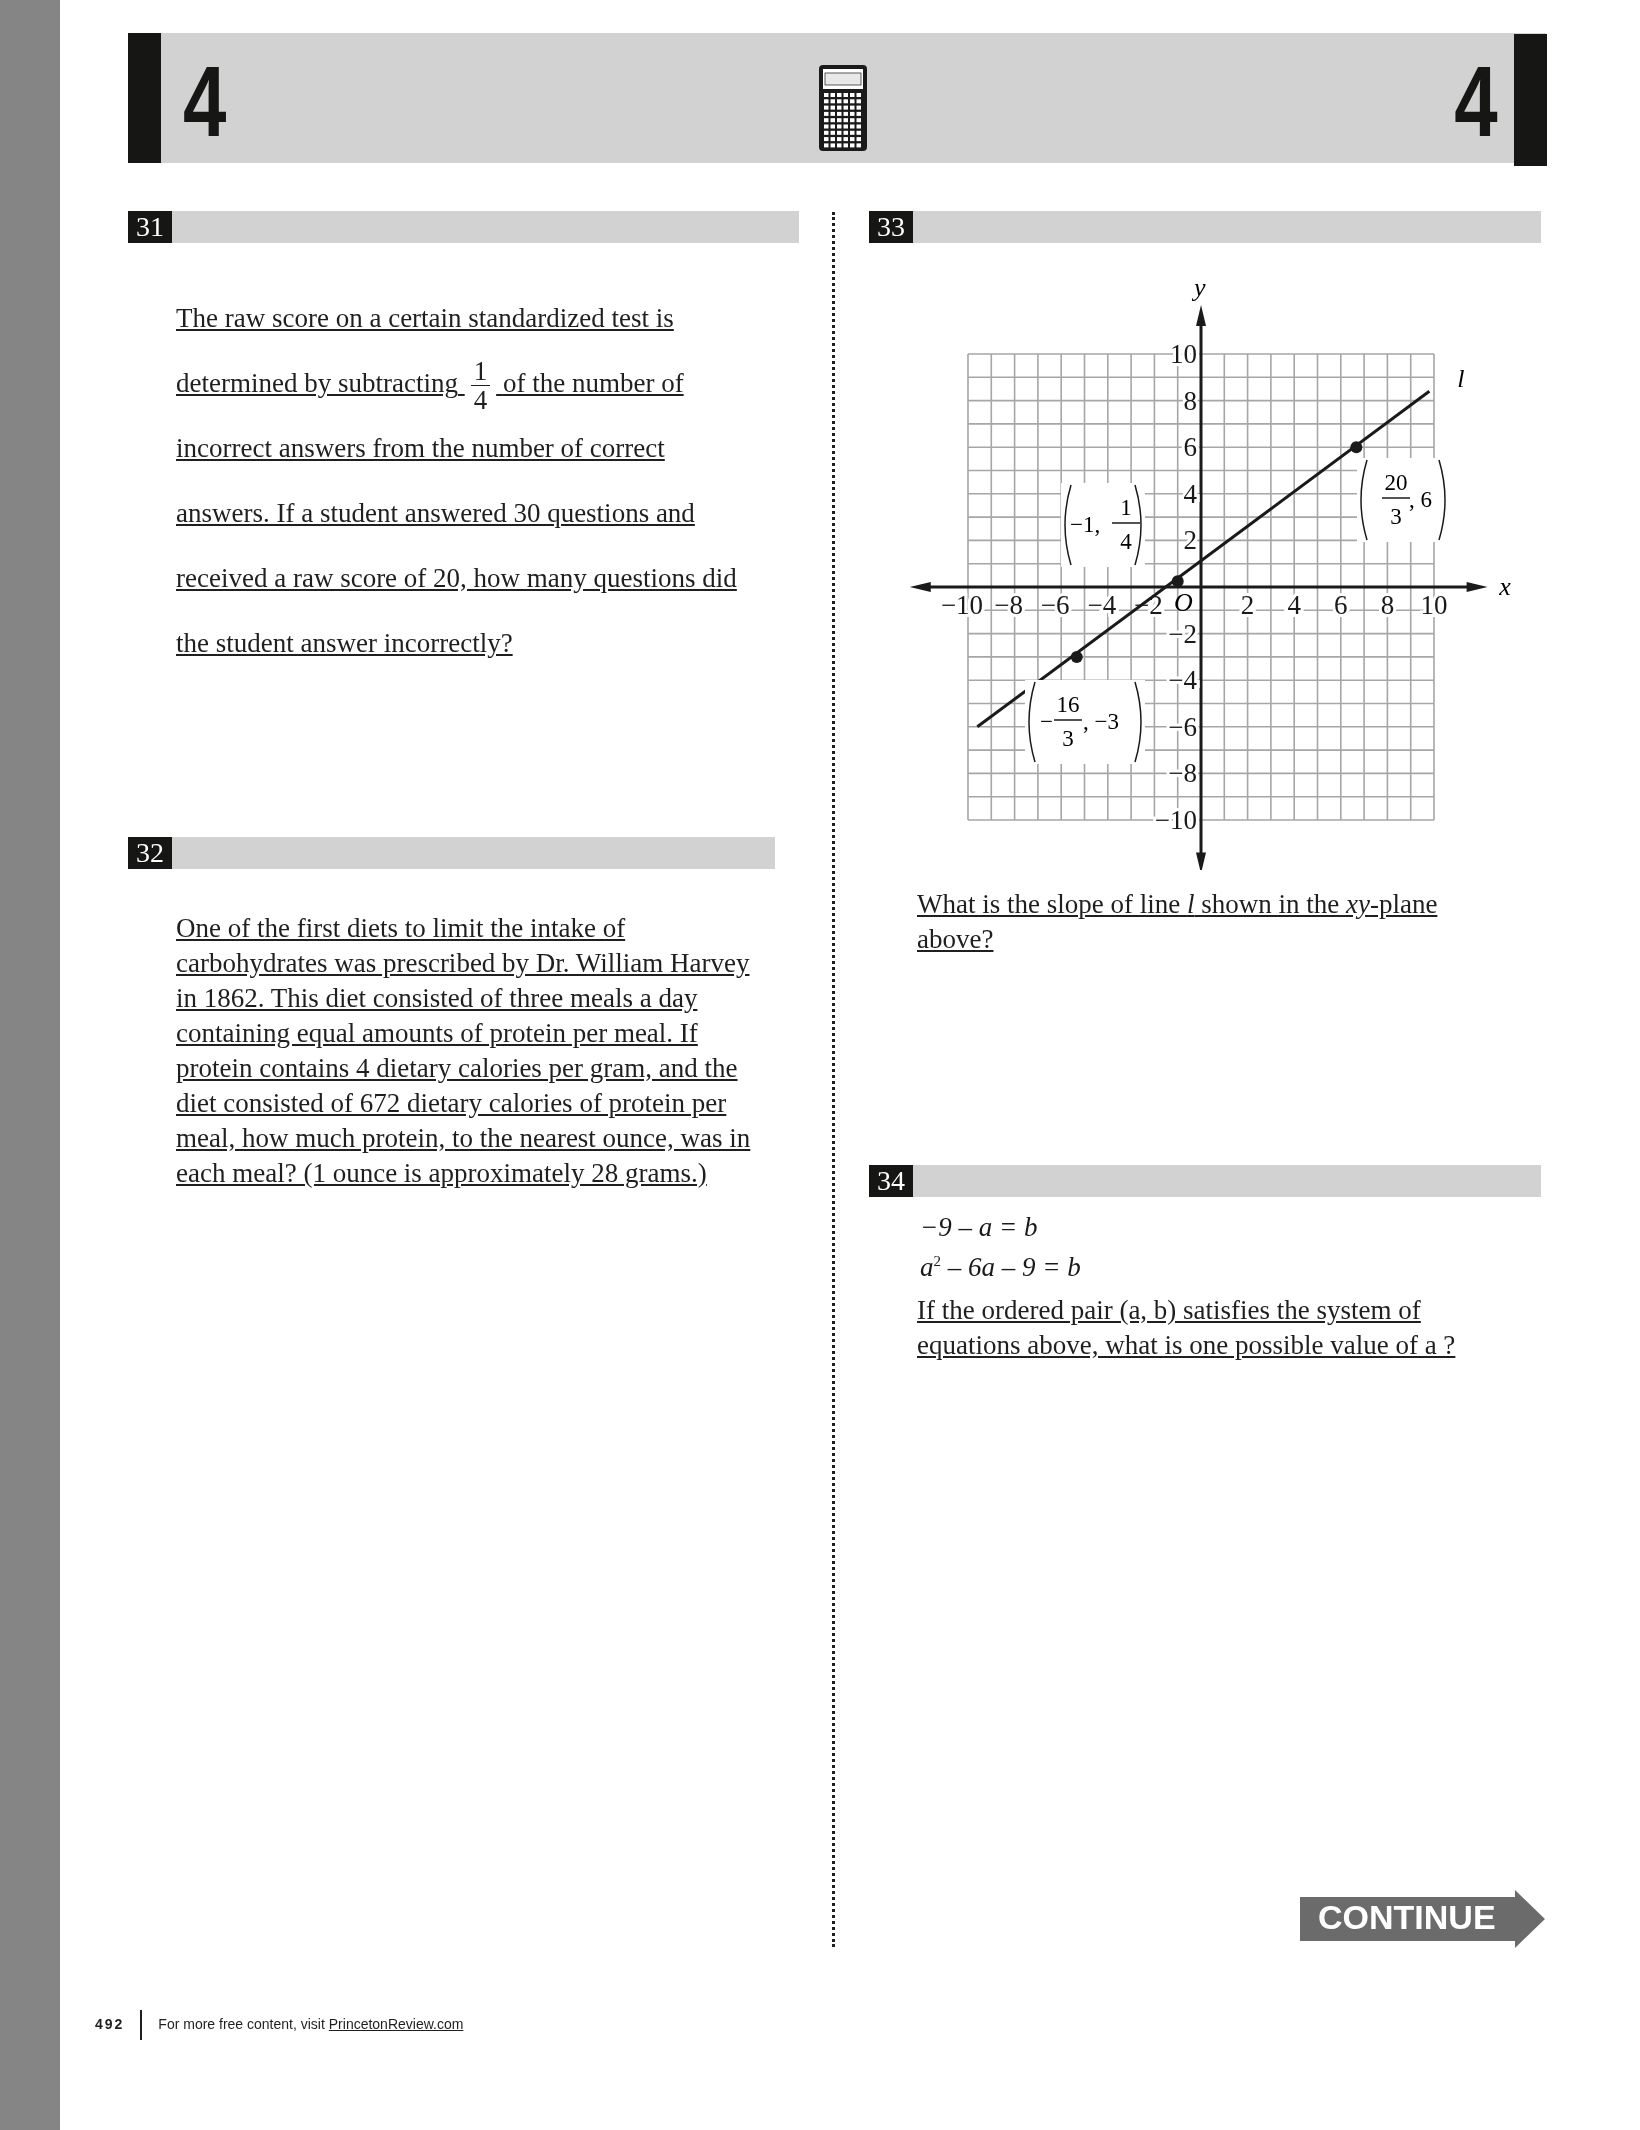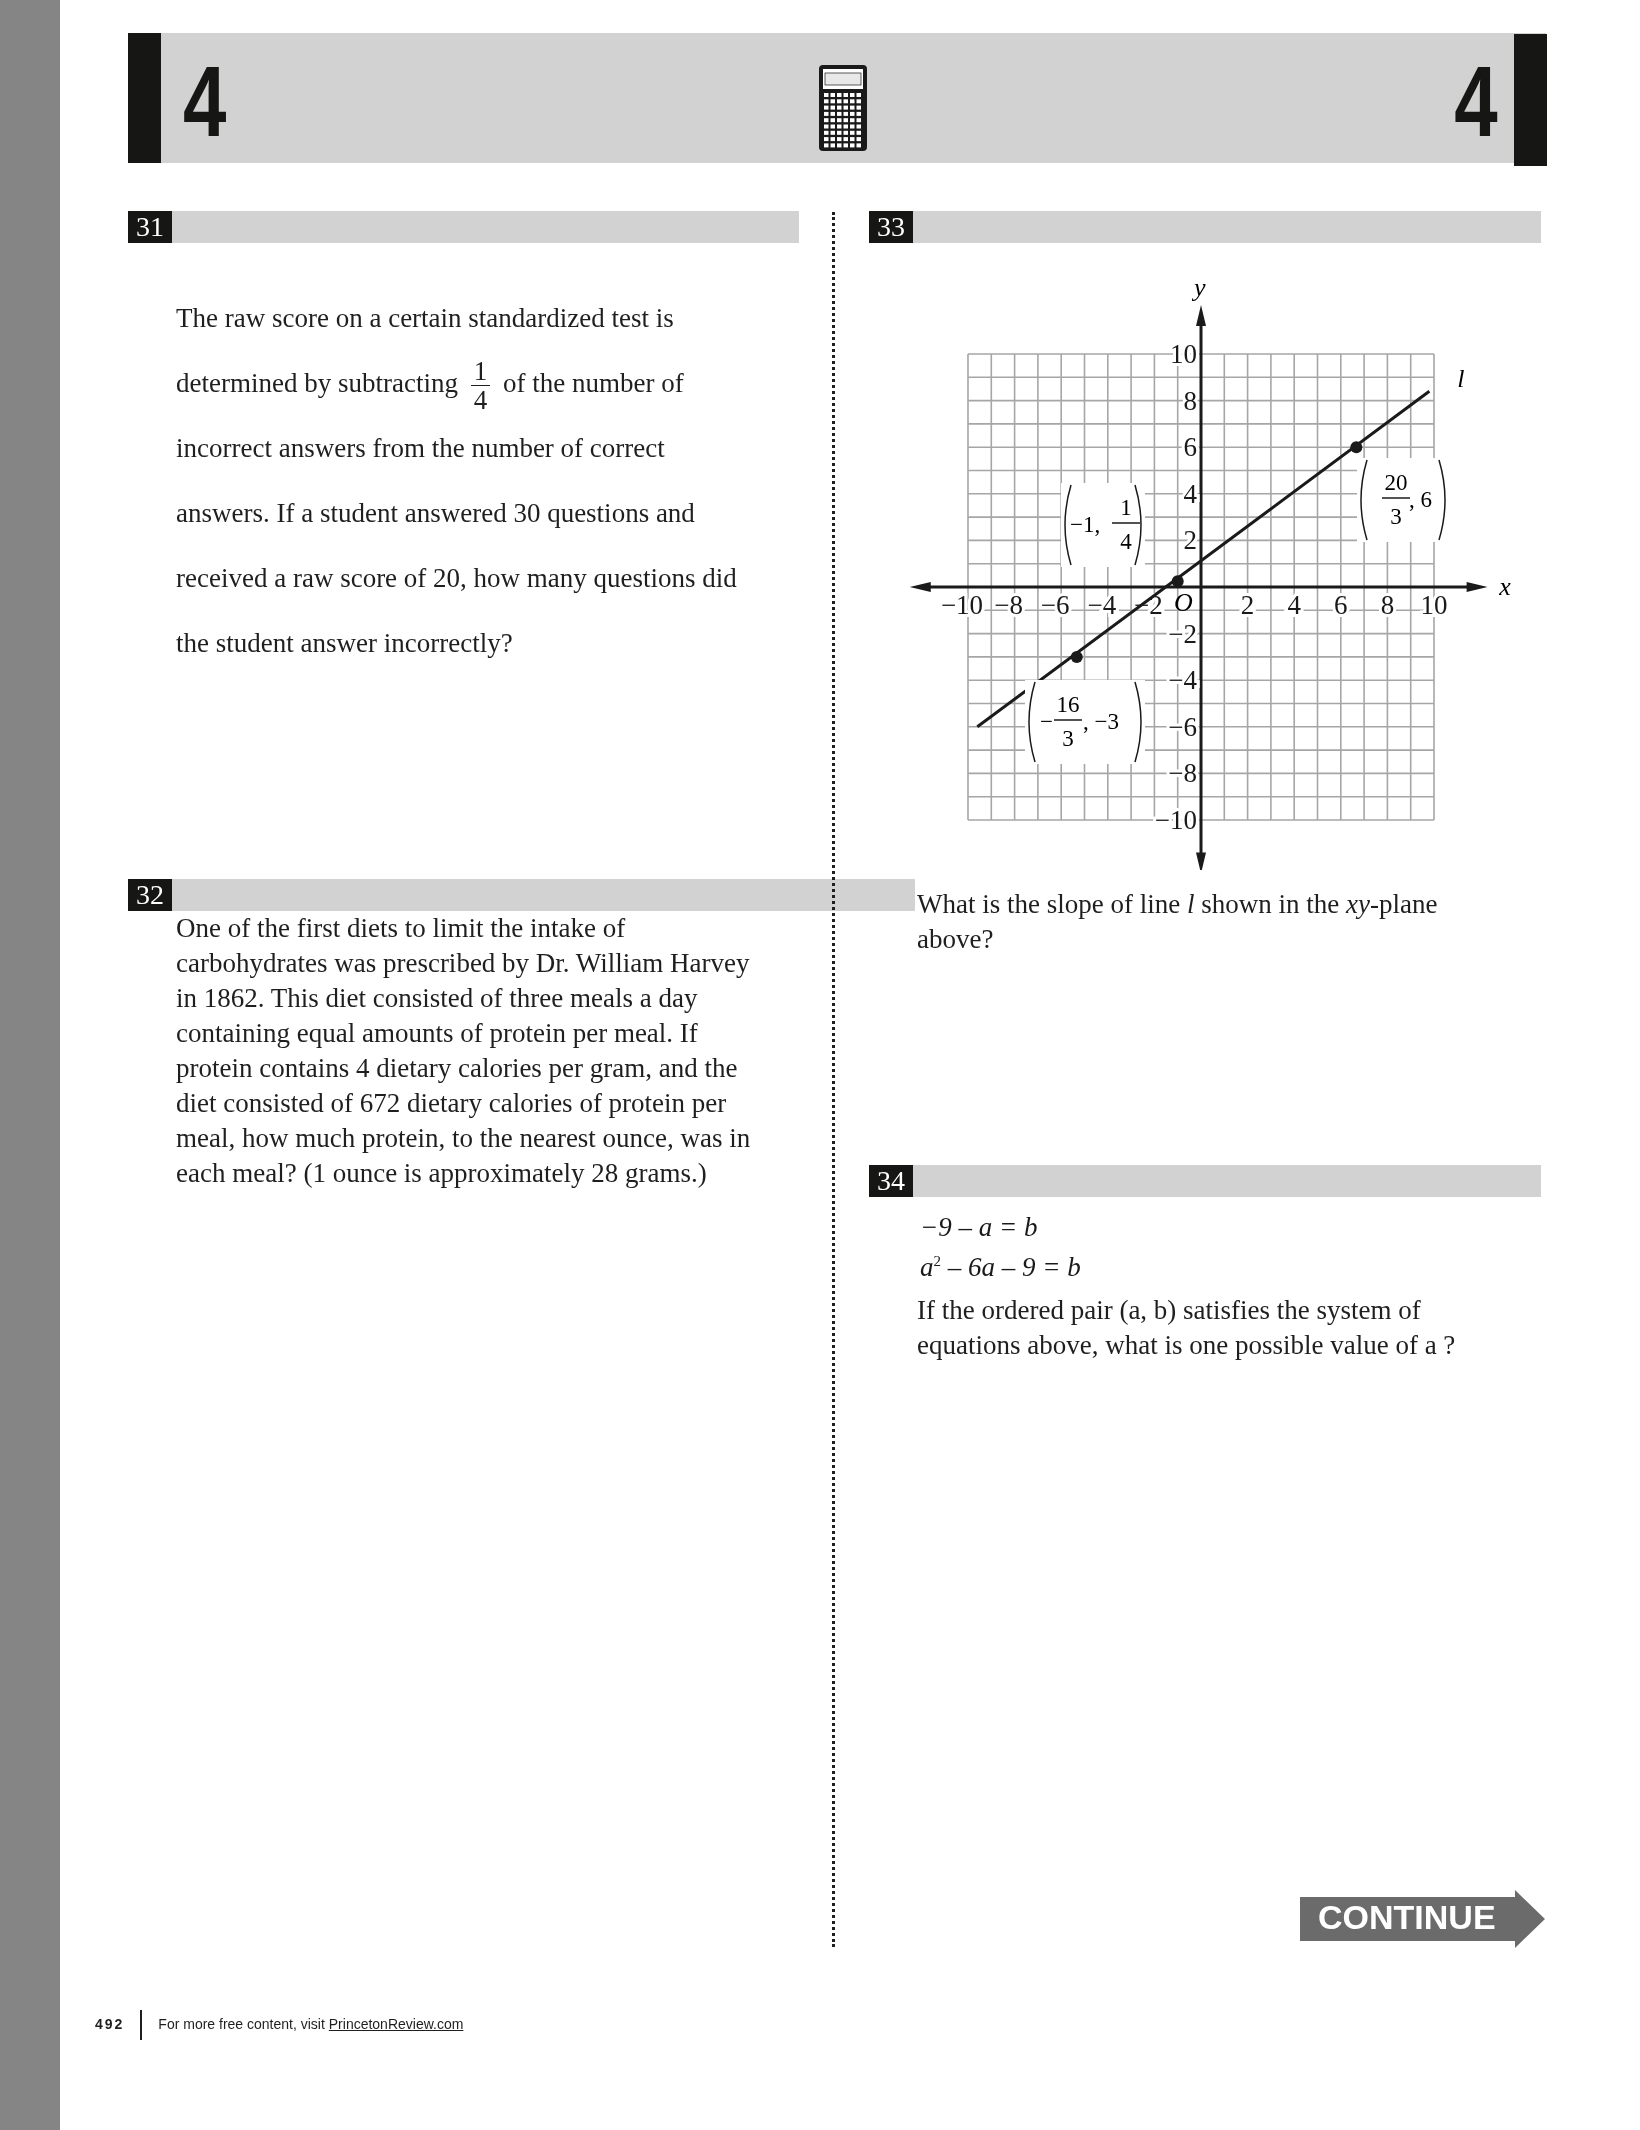--- a/index.html
+++ b/index.html
@@ -10,21 +10,21 @@
   .banner .bar-left { position:absolute; left:0; top:0; width:33px; height:130px; background:#161615; }
   .banner .bar-right { position:absolute; right:-1px; top:1px; width:33px; height:132px; background:#161615; }
   .banner .num { position:absolute; top:18px; font-family:"Liberation Sans","DejaVu Sans",sans-serif; font-weight:bold;
                  font-size:100px; line-height:100px; color:#161615; transform:scaleX(0.78); transform-origin:left top; }
   .banner .num-left { left:55px; }
   .banner .num-right { right:48px; transform-origin:right top; }
   .calc { position:absolute; left:689px; top:30px; width:52px; height:90px; }
   .qhead { position:absolute; height:32px; background:#d2d2d2; }
   .qhead .qn { position:absolute; left:0; top:0; height:32px; width:44px; background:#161615; color:#fff;
                font-size:28px; line-height:32px; text-align:center; }
-  .qtext { position:absolute; font-size:27px; line-height:35px; color:#1f1f1f; }
+  .qtext { position:absolute; font-size:27px; line-height:35px; color:#1f1f1f;text-decoration:underline; }
   .q31 { left:176px; top:286px; width:620px; line-height:65px; }
   .frac { display:inline-block; vertical-align:middle; text-align:center; line-height:28px; margin:0 6px; }
   .frac span { display:block; }
   .frac .num { border-bottom:1.5px solid #1f1f1f; padding:0 3px; }
   .divider { position:absolute; left:832px; top:212px; height:1735px; width:0; border-left:3px dotted #1f1f1f; }
   .graph { position:absolute; left:900px; top:280px; width:620px; height:590px; }
   .eqs { position:absolute; left:920px; top:1210px; width:600px; text-align:left; font-size:27px; line-height:34px; font-style:italic; }
   .eqs .e { display:block; }
   .continue { position:absolute; left:1300px; top:1890px; width:245px; height:58px; }
   .continue-label { position:absolute; left:1318px; top:1898px; font-family:"Liberation Sans","DejaVu Sans",sans-serif;
@@ -120,21 +120,21 @@
       <span>4</span>
     </span>
     <span>of the number of</span>
   </div>
   <div>incorrect answers from the number of correct</div>
   <div>answers. If a student answered 30 questions and</div>
   <div>received a raw score of 20, how many questions did</div>
   <div>the student answer incorrectly?</div>
 </div>
 
-<div class="qhead" style="left:128px; top:879px; width:787px;">
+<div class="qhead" style="left:128px; top:837px; width:647px;">
   <div class="qn">32</div>
 </div>
 <div class="qtext" style="left:176px; top:903px; width:640px;margin-top:8px;">
   <div>One of the first diets to limit the intake of</div>
   <div>carbohydrates was prescribed by Dr. William Harvey</div>
   <div>in 1862. This diet consisted of three meals a day</div>
   <div>containing equal amounts of protein per meal. If</div>
   <div>protein contains 4 dietary calories per gram, and the</div>
   <div>diet consisted of 672 dietary calories of protein per</div>
   <div>meal, how much protein, to the nearest ounce, was in</div>

